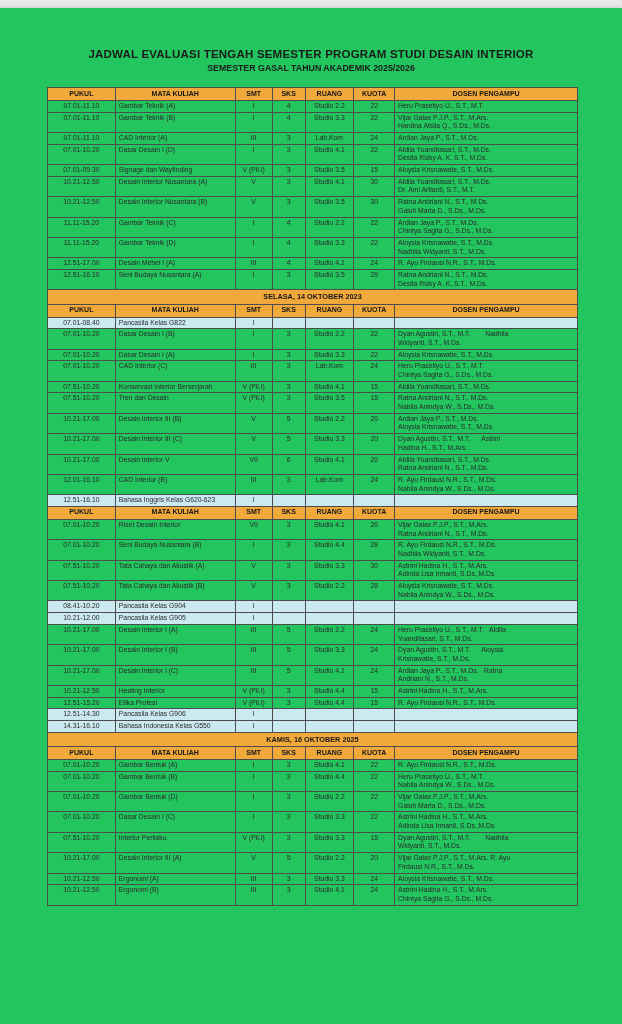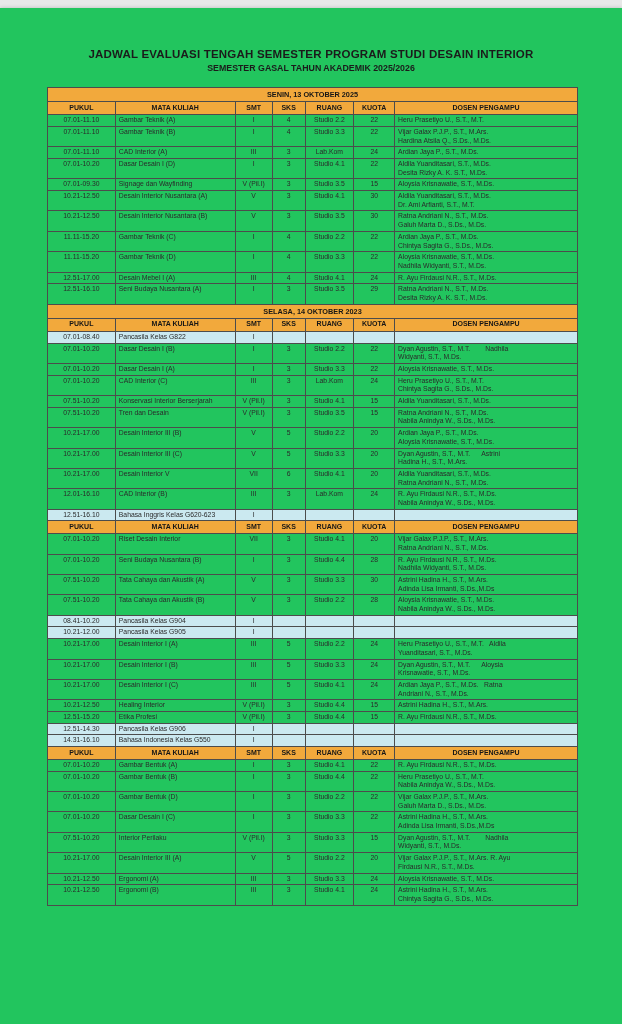--- a/index.html
+++ b/index.html
@@ -45,23 +45,20 @@
     <colgroup>
         <col style="width: 12.8%;">
         <col style="width: 22.6%;">
         <col style="width: 7%;">
         <col style="width: 6.2%;">
         <col style="width: 9.2%;">
         <col style="width: 7.7%;">
         <col style="width: 34.5%;">
       </colgroup>
     <tbody>
-        <tr class="day-header">
-          <td colspan="7">SENIN, 13 OKTOBER 2025</td>
-        </tr>
         <tr class="col-header">
           <td>PUKUL</td>
           <td>MATA KULIAH</td>
           <td>SMT</td>
           <td>SKS</td>
           <td>RUANG</td>
           <td>KUOTA</td>
           <td>DOSEN PENGAMPU</td>
         </tr>
         <tr>
@@ -472,20 +469,23 @@
         </tr>
         <tr class="hl">
           <td class="c">14.31-16.10</td>
           <td>Bahasa Indonesia Kelas G550</td>
           <td class="c">I</td>
           <td class="c"></td>
           <td class="c"></td>
           <td class="c"></td>
           <td></td>
         </tr>
+        <tr class="day-header">
+          <td colspan="7">KAMIS, 16 OKTOBER 2025</td>
+        </tr>
         <tr class="col-header">
           <td>PUKUL</td>
           <td>MATA KULIAH</td>
           <td>SMT</td>
           <td>SKS</td>
           <td>RUANG</td>
           <td>KUOTA</td>
           <td>DOSEN PENGAMPU</td>
         </tr>
         <tr>

